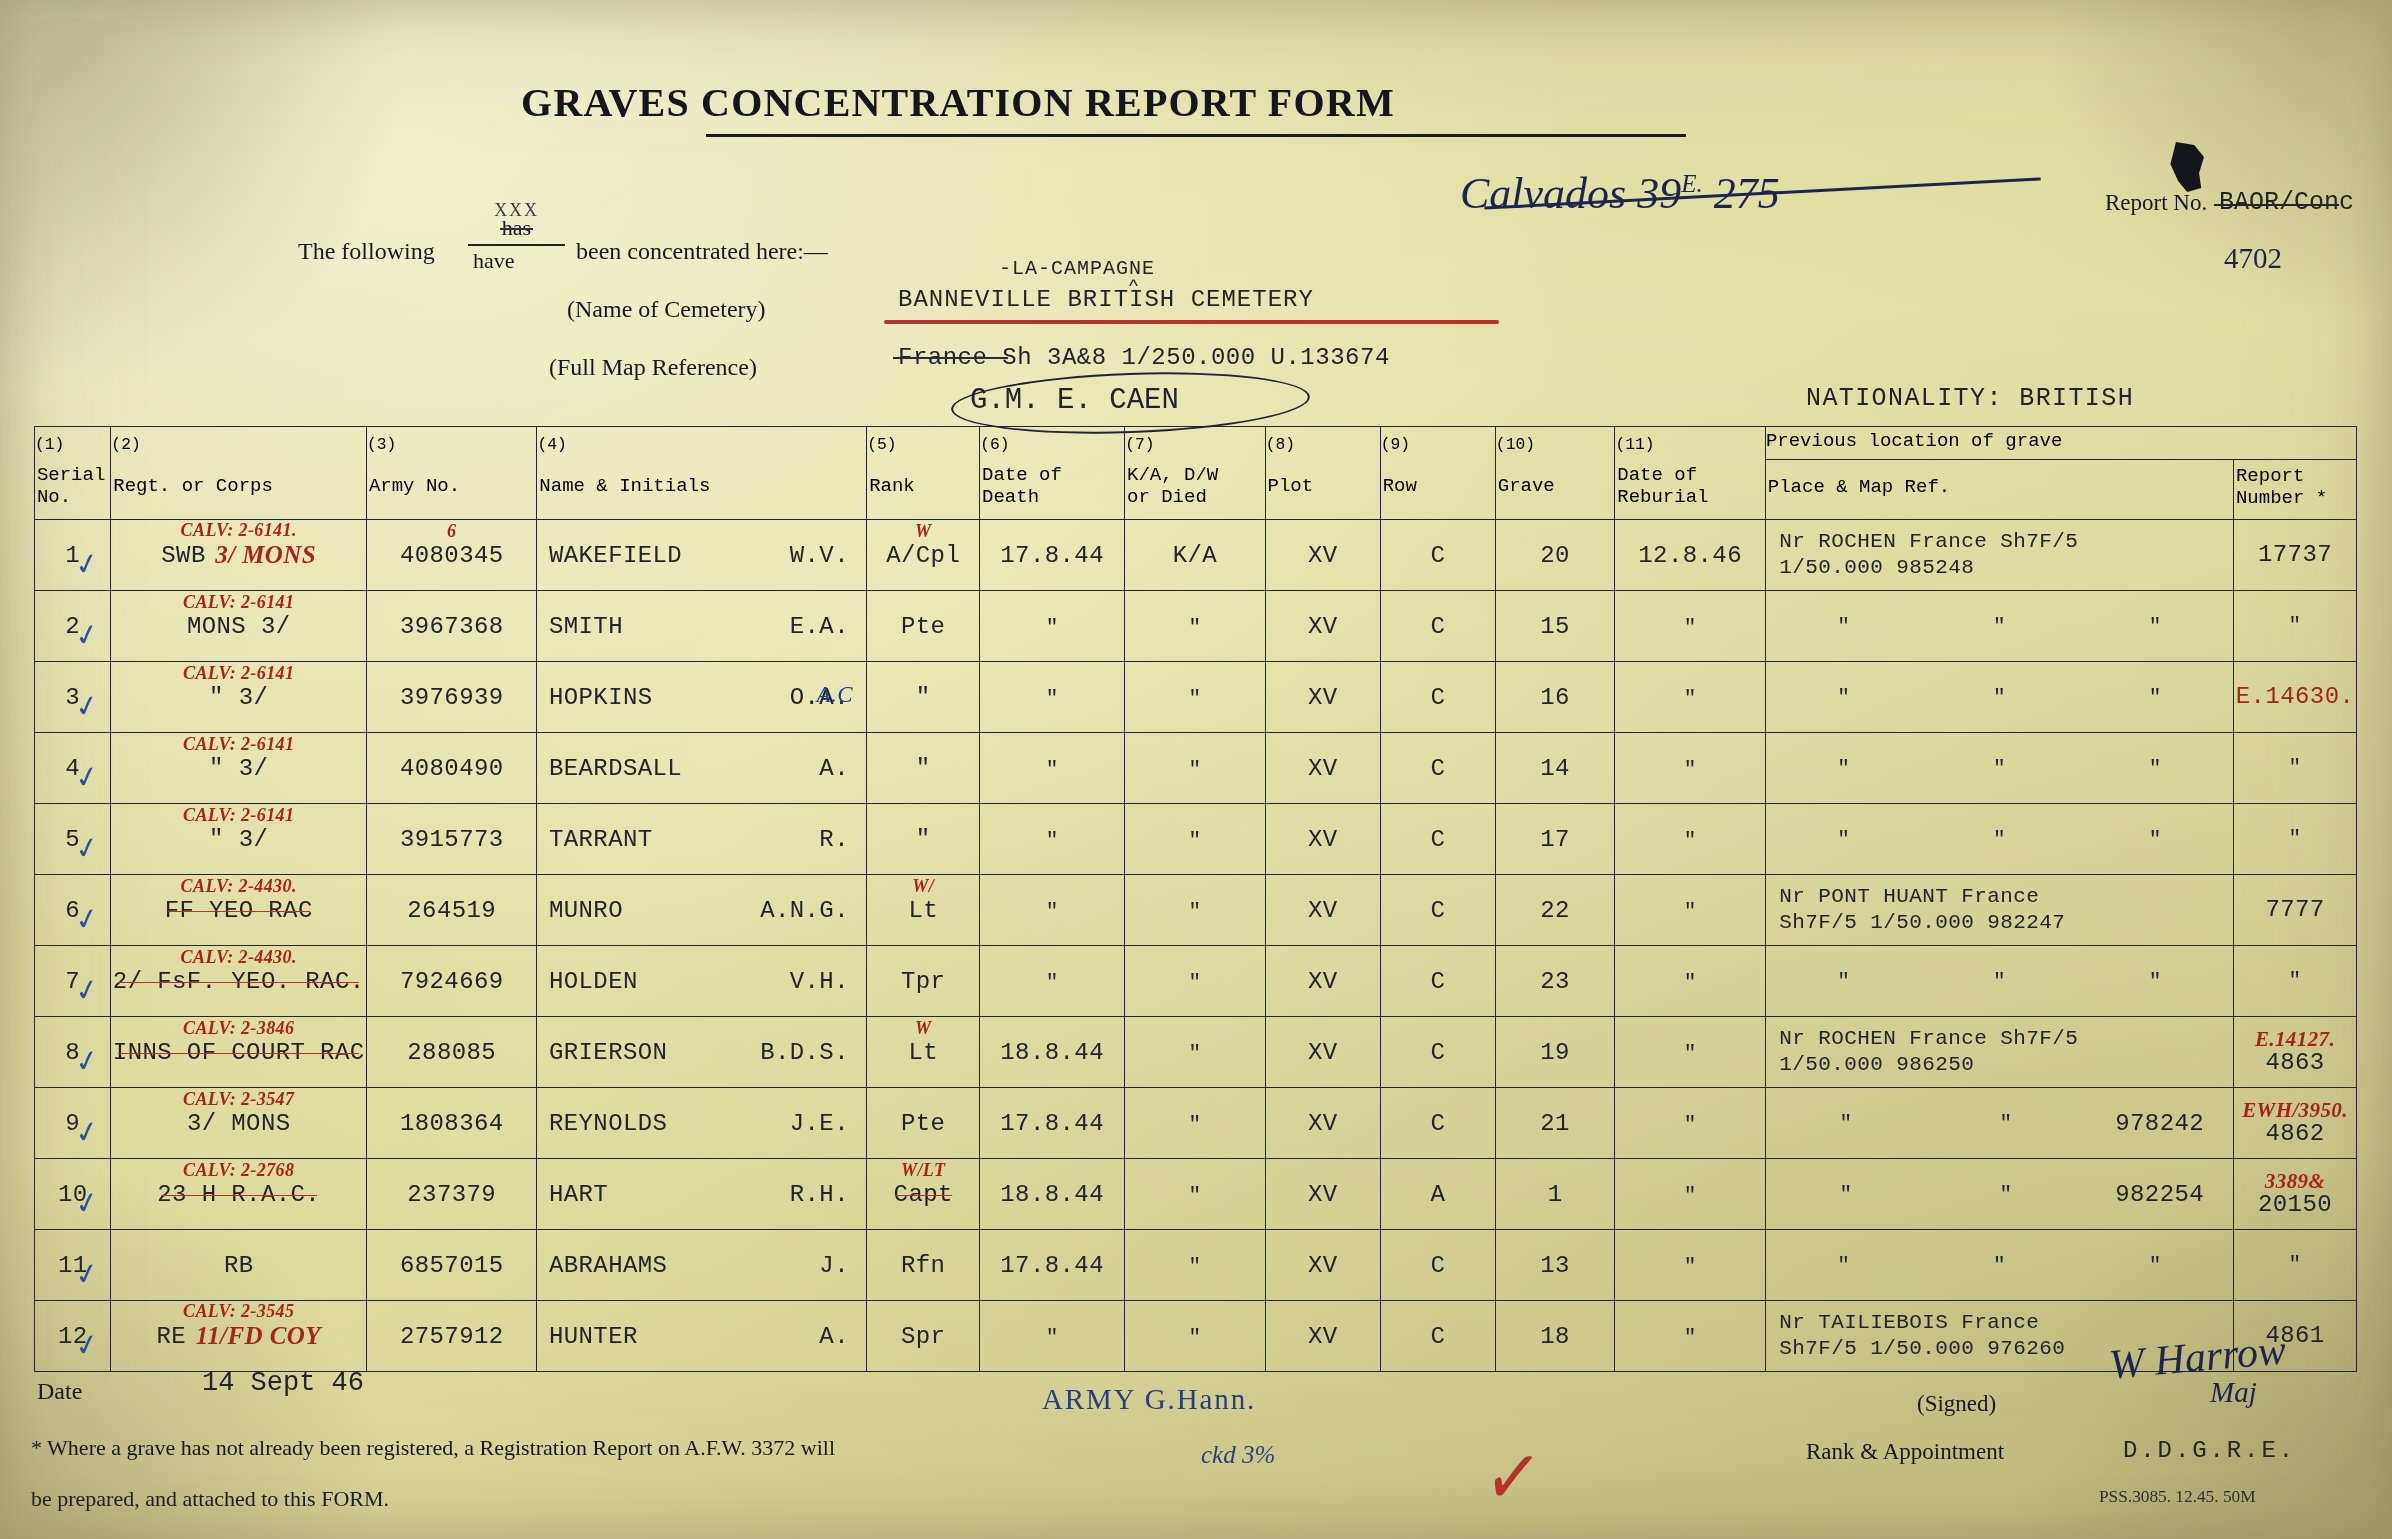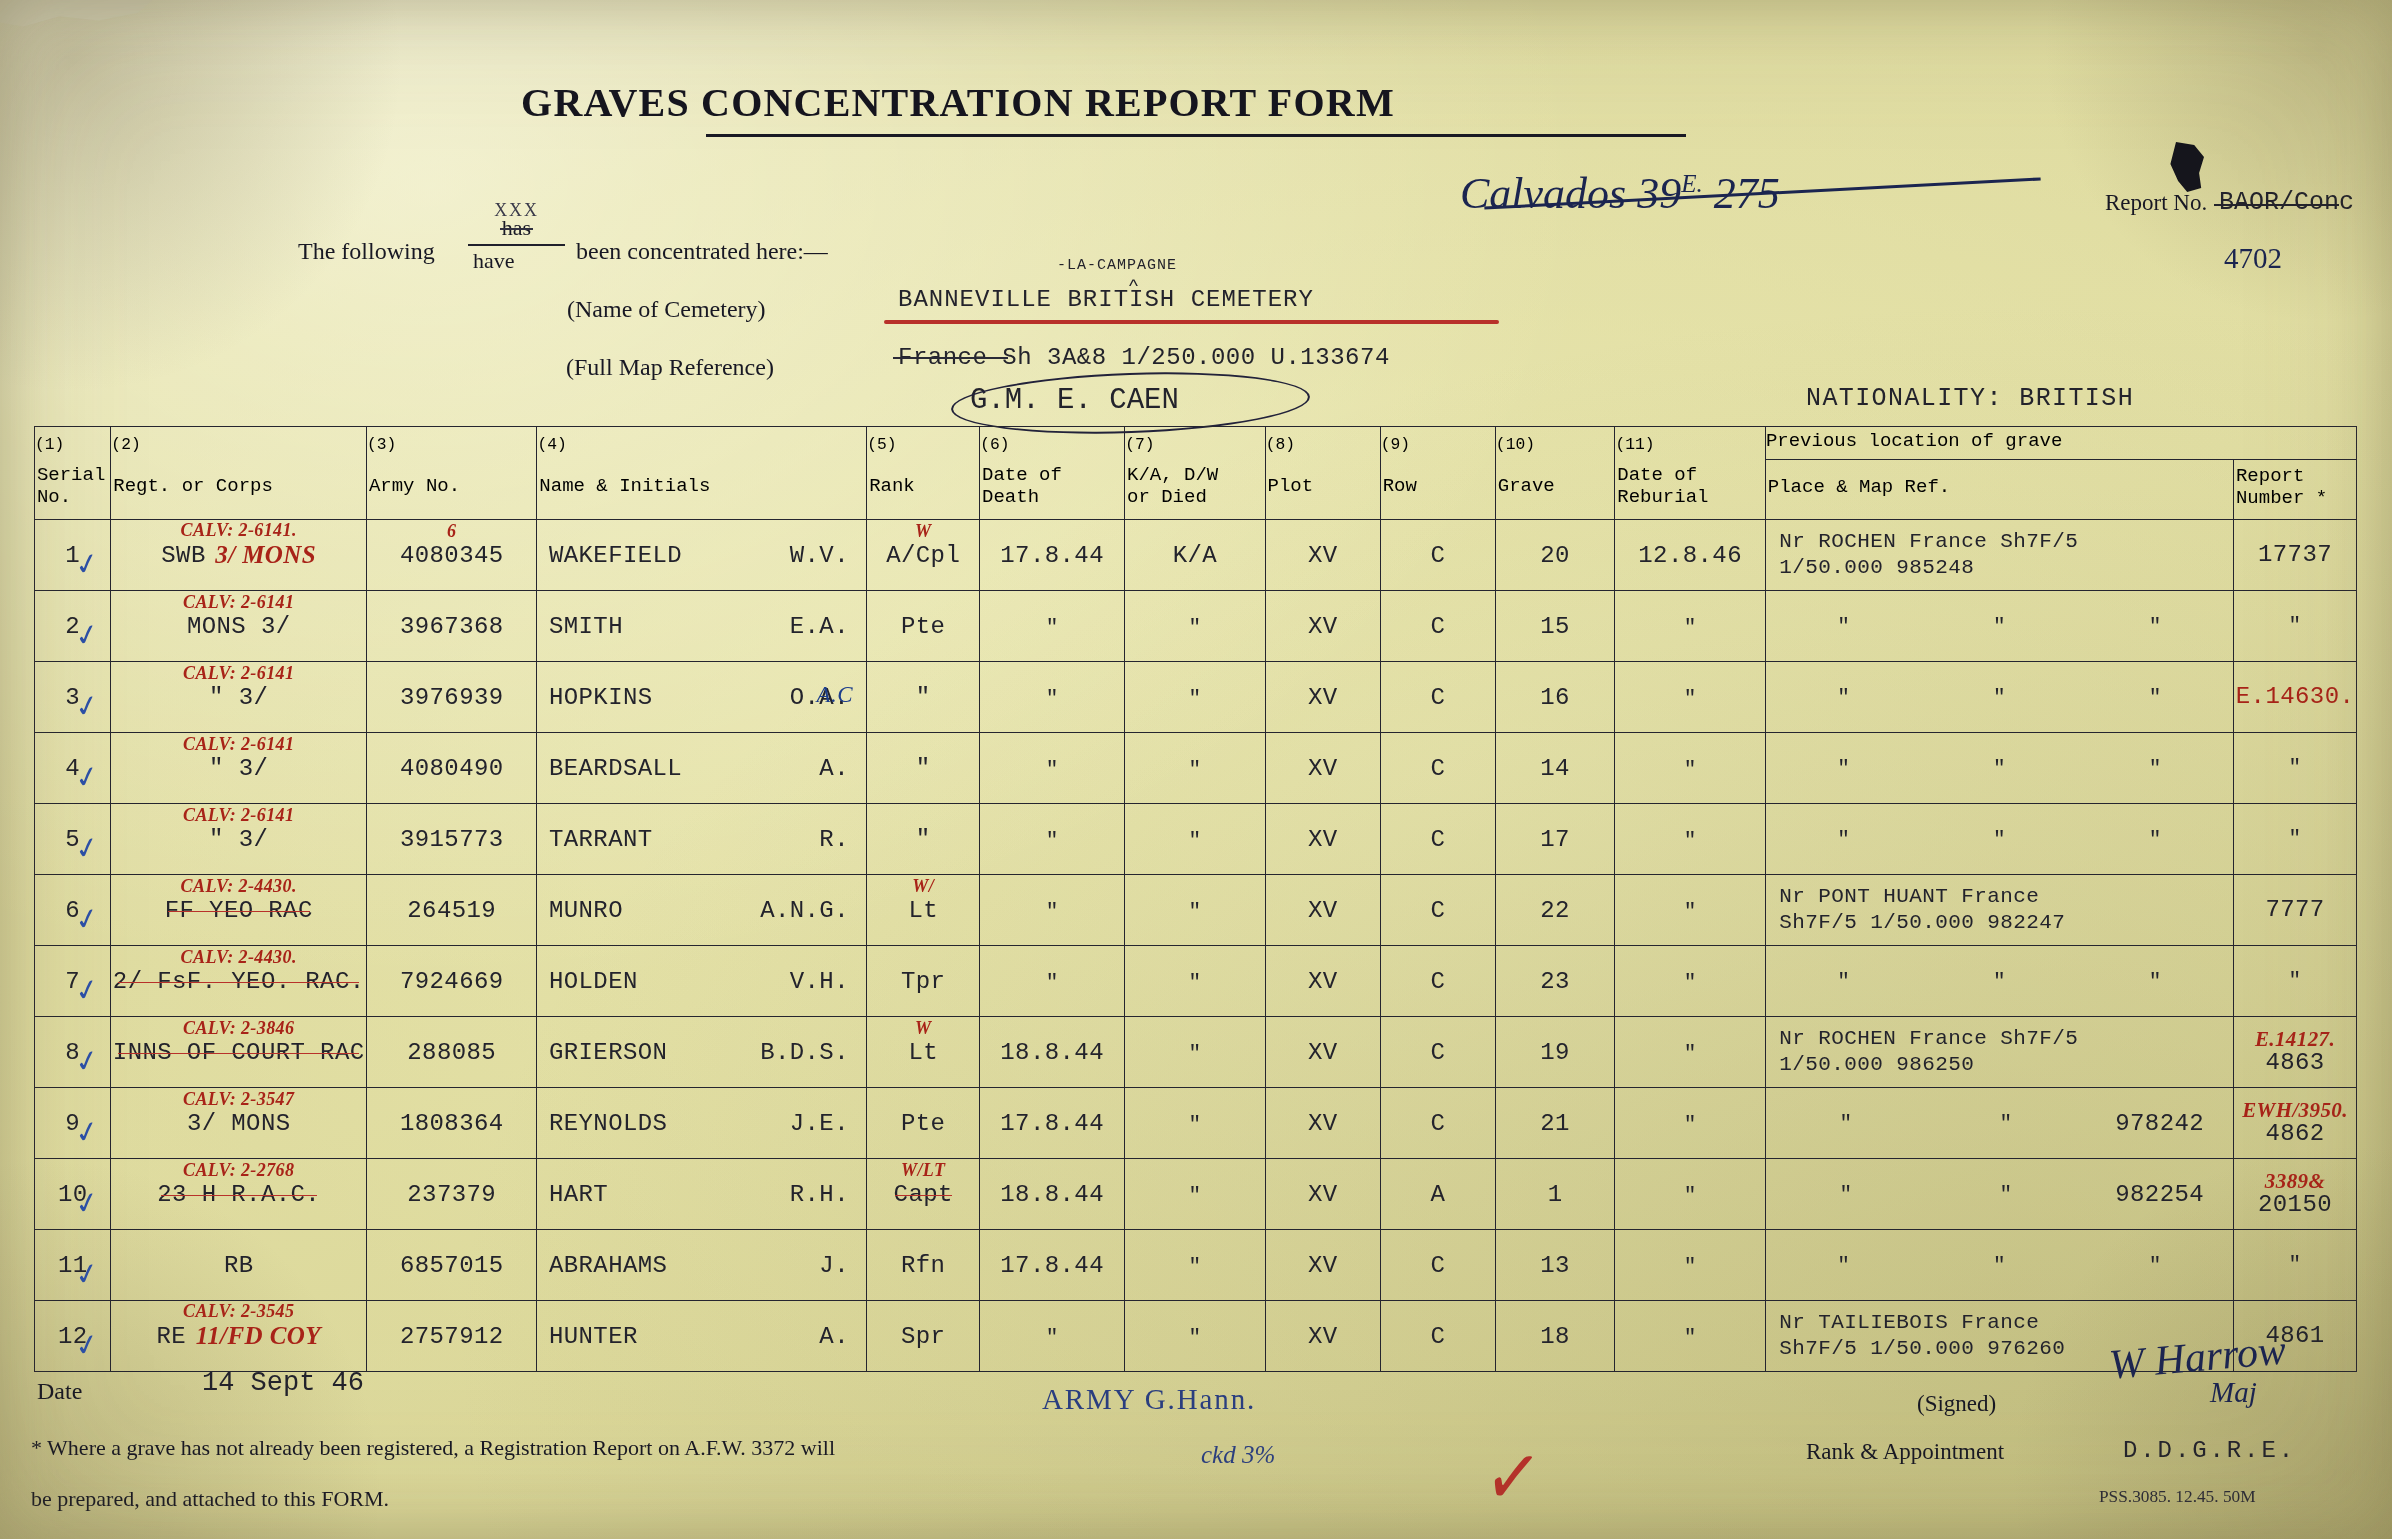--- a/index.html
+++ b/index.html
@@ -58,23 +58,23 @@
   #following{position:absolute;top:238px;left:298px;font-size:24px;font-family:"Liberation Serif",serif;color:#181824;}
   #hasbox{position:absolute;top:215px;left:471px;width:91px;text-align:center;font-size:22px;font-family:"Liberation Serif",serif;color:#181824;}
   #hasbox .strike{position:relative;display:inline-block;}
   #hasbox .strike:before{content:"";position:absolute;left:-1.9px;right:-1.9px;top:50%;height:1.9px;background:#303040;}
   #hasbox .xxx{position:absolute;top:-15.4px;left:0;width:91px;text-align:center;font-size:18px;letter-spacing:1.9px;color:#3a3a4a;}
   #hasline{position:absolute;top:244px;left:468px;width:97px;height:1.9px;background:#20202c;}
   #havetxt{position:absolute;top:248px;left:473px;font-size:22px;font-family:"Liberation Serif",serif;color:#181824;}
   #beenconc{position:absolute;top:238px;left:576px;font-size:24px;font-family:"Liberation Serif",serif;color:#181824;}
 
   #lbl-cem{position:absolute;top:296px;left:567px;font-size:24px;font-family:"Liberation Serif",serif;color:#181824;}
-  #lbl-map{position:absolute;top:354px;left:566px;font-size:24px;font-family:"Liberation Serif",serif;color:#181824;}
-
-  #cem-sub{position:absolute;top:257px;left:1057px;font-size:15px;letter-spacing:1px;}
+  #lbl-map{position:absolute;top:354px;left:549px;font-size:24px;font-family:"Liberation Serif",serif;color:#181824;}
+
+  #cem-sub{position:absolute;top:257px;left:999px;font-size:20px;letter-spacing:1px;}
   #cem-name{position:absolute;top:286px;left:898px;font-size:24px;letter-spacing:1px;}
   #cem-caret{position:absolute;top:275px;left:1129px;font-size:19px;color:#23232c;}
   #cem-underline{position:absolute;top:320px;left:884px;width:615px;height:3.8px;background:#b8312a;border-radius:1.9px;}
 
   #map-ref{position:absolute;top:344px;left:898px;font-size:24px;letter-spacing:0.5px;}
   #map-strike{position:absolute;top:357px;left:893px;width:115px;height:1.9px;background:#2a2a36;}
   #gm-caen{position:absolute;top:384px;left:970px;font-size:29px;}
   #gm-oval{
     position:absolute;top:373px;left:951px;width:355px;height:56px;
     border:2.9px solid #22223a;border-radius:50%/50%;

